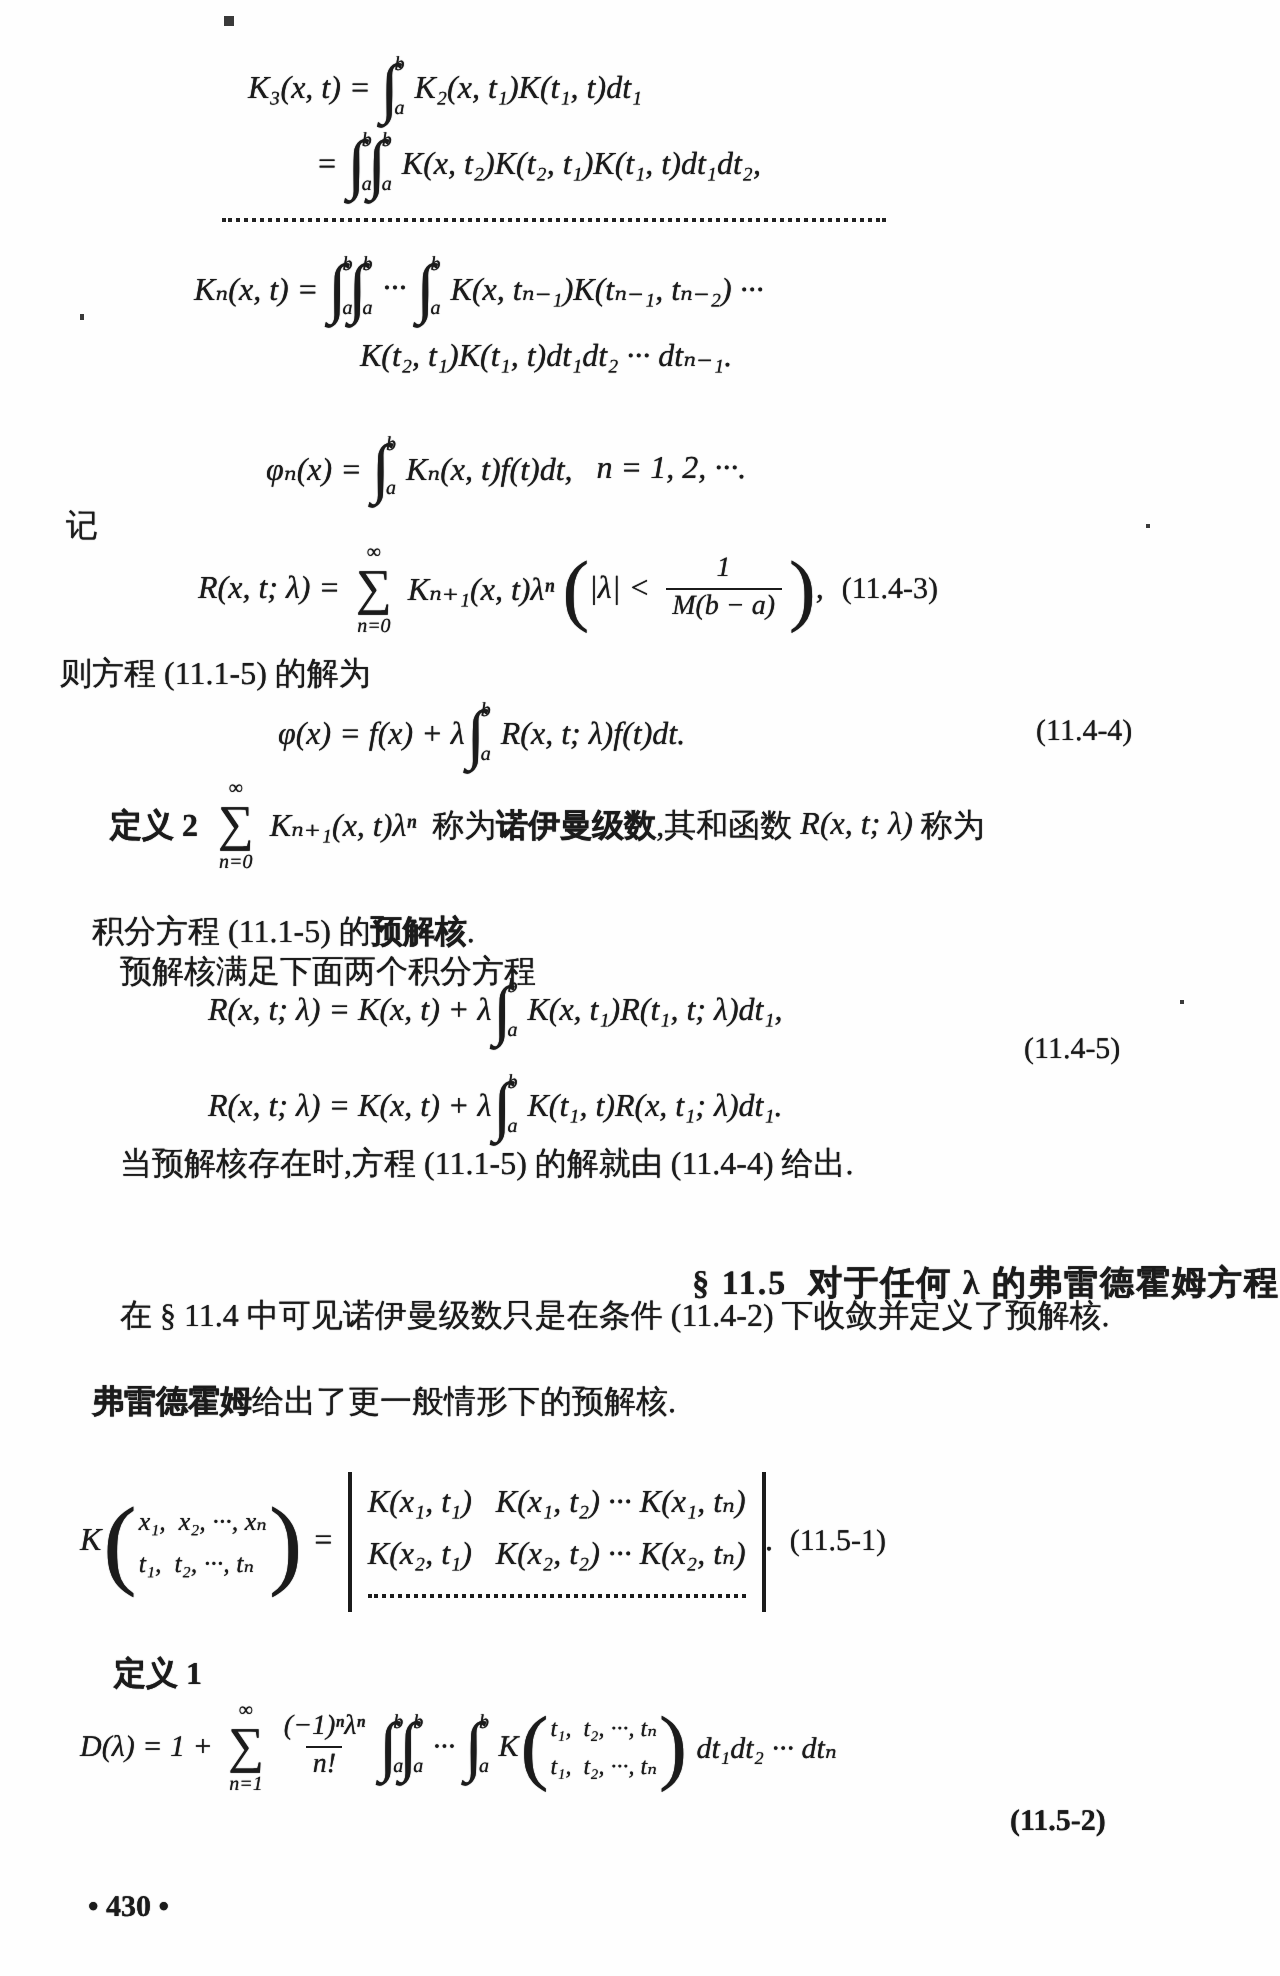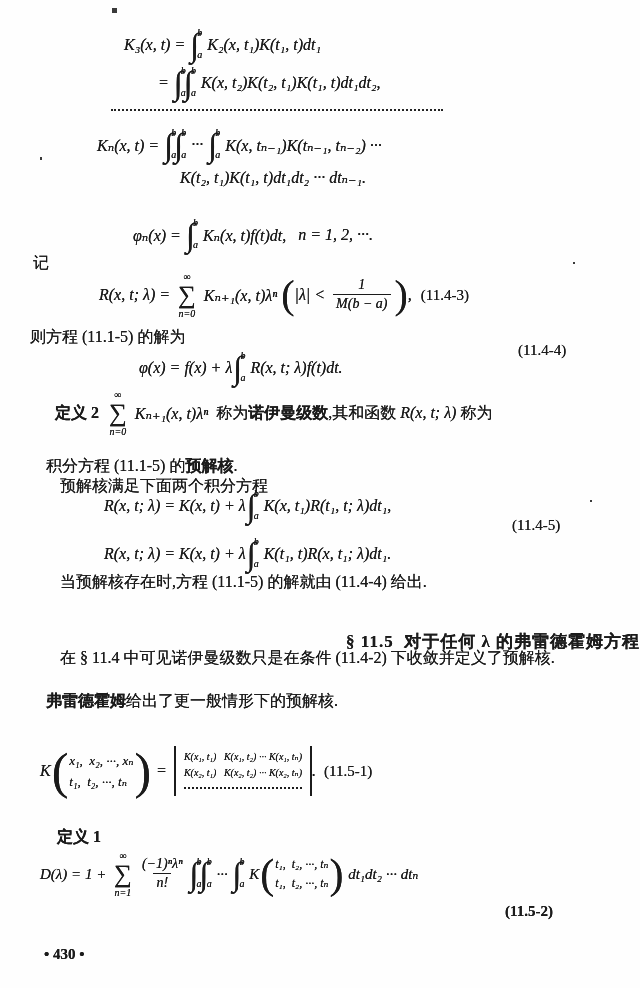--- a/index.html
+++ b/index.html
@@ -45,21 +45,21 @@
   .h52  { font-size:50px; margin:0 1px; }
   .h44  { font-size:42px; margin:0 1px; }
 
   
   .pstack { display:inline-flex; flex-direction:column; justify-content:center; }
   .pstack span { font-size:13px; font-style:italic; line-height:1.65; white-space:pre; }
   .pstack-sm span { font-size:12px; line-height:1.55; }
 
   
   .det { display:inline-flex; flex-direction:column; border-left:2px solid #1b1b1b; border-right:2px solid #1b1b1b; padding:3px 8px; margin-left:3px; }
-  .det .drow { font-size:10px; font-style:italic; line-height:1.6; white-space:pre;text-align:center; }
+  .det .drow { font-size:16px; font-style:italic; line-height:1.6; white-space:pre;text-align:center; }
   .det .ddots { border-top:2px dotted #1b1b1b; margin:6px 0 4px 0; width:100%; height:0; }
 
   .dotline { position:absolute; border-top:2.5px dotted #232323; height:0; }
   .heading { position:absolute; left:0; width:100%; text-align:right; font-weight:bold; font-size:17px; letter-spacing:1px; white-space:pre; }
   .speck { position:absolute; background:#3a3a3a; }
 </style>
 </head>
 <body>
 
 <div class="page">
@@ -117,21 +117,21 @@
     <span class="lab" style="margin-left:9px;">(11.4-3)</span>
   </div>
 
   <div class="line c" style="left:30px; top:327px;">则方程 (11.1-5) 的解为</div>
 
   <div class="eq" style="left:139px; top:349px; height:38px;">
     <span class="m">φ(x) = f(x) + λ</span>
     <span class="intg"><span class="isign">∫</span><span class="ilims"><span>b</span><span>a</span></span></span>
     <span class="m"> R(x, t; λ)f(t)dt.</span>
   </div>
-  <div class="lab-abs" style="left:518px; top:342px;">(11.4-4)</div>
+  <div class="lab-abs" style="left:518px; top:358px;">(11.4-4)</div>
 
   <div class="eq" style="left:55px; top:389px; height:48px;">
     <span class="c b">定义 2</span>
     <span class="sum" style="margin-left:10px;"><span class="stop">∞</span><span class="ssym">∑</span><span class="sbot">n=0</span></span>
     <span class="m"> Kₙ₊₁(x, t)λⁿ </span>
     <span class="c"> 称为</span>
     <span class="c b">诺伊曼级数</span>
     <span class="c">,其和函数 </span>
     <span class="m">R(x, t; λ)</span>
     <span class="c"> 称为</span>

